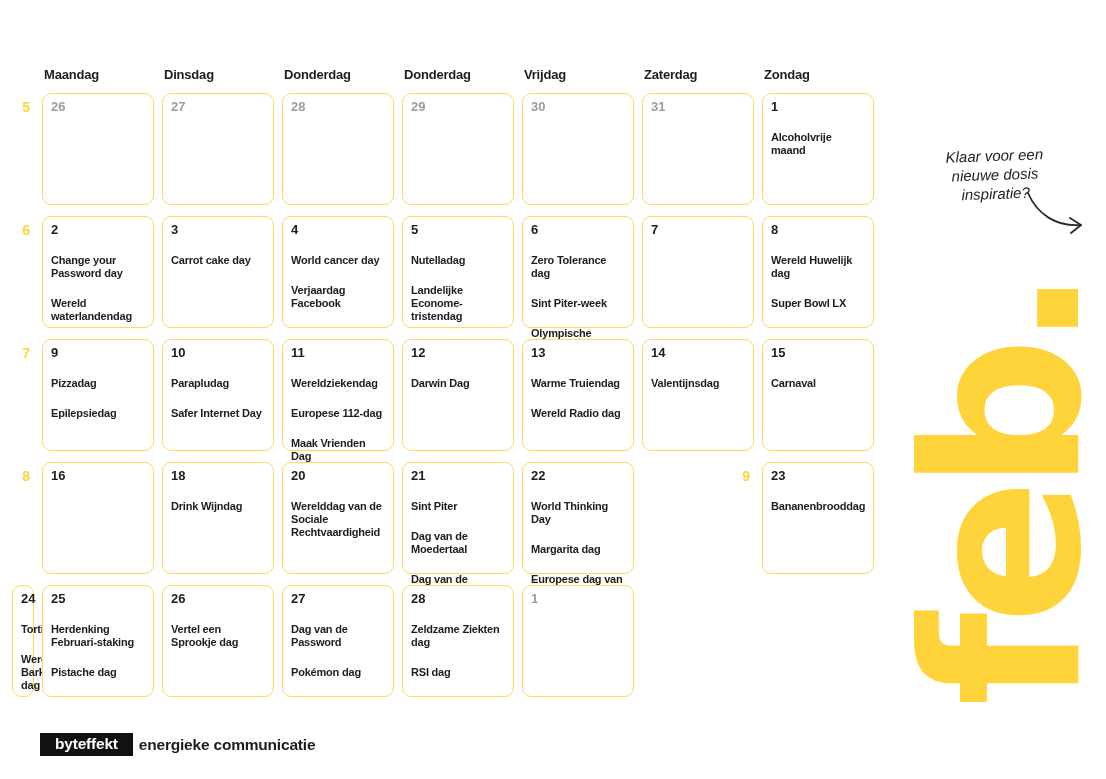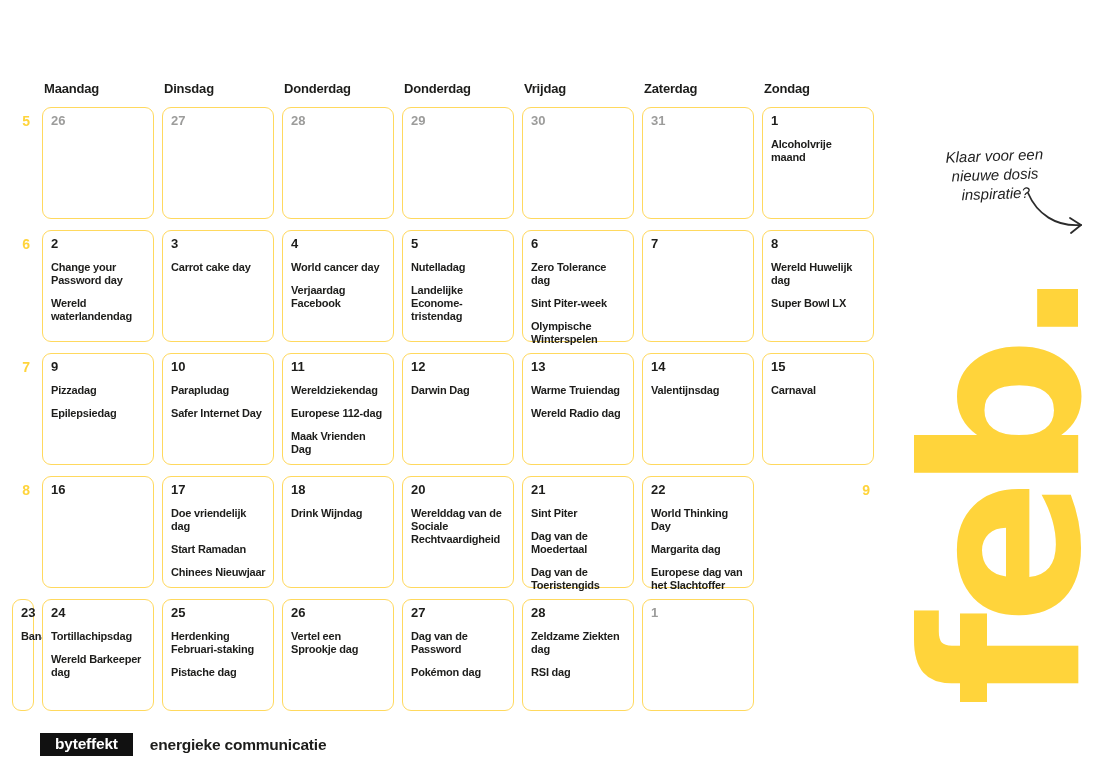--- a/index.html
+++ b/index.html
@@ -11,21 +11,21 @@
   *{box-sizing:border-box;}
   html,body{margin:0;padding:0;}
   body{
     width:1106px;height:779px;position:relative;overflow:hidden;
     background:#ffffff;color:var(--ink);
     font-family:"Liberation Sans",sans-serif;
   }
 
   
   #calendar-grid{
-    position:absolute;left:12px;top:80px;
+    position:absolute;left:12px;top:66px;
     display:grid;
     grid-template-columns:22px repeat(7,112px);
     grid-template-rows:16px repeat(5,112px);
     column-gap:8px;row-gap:11px;
   }
   .corner{}
   .weekday{
     align-self:end;
     font-size:13px;font-weight:700;letter-spacing:-0.2px;
     color:var(--ink);padding-left:2px;line-height:14px;
@@ -40,21 +40,21 @@
     border-radius:9px;
     padding:6px 7px 6px 8px;
     overflow:visible;
   }
   .date{
     display:block;
     font-size:13px;font-weight:700;line-height:1.1;color:var(--ink);
   }
   .cell.muted .date{color:var(--muted);}
   .event{
-    margin-top:10px;
+    margin-top:17px;
     font-size:11px;font-weight:700;line-height:1.18;
     letter-spacing:-0.2px;color:var(--ink);
   }
 
   
   #side-note{
     position:absolute;left:925px;top:146px;width:140px;
     text-align:center;font-style:italic;
     font-size:15px;line-height:19px;font-weight:400;
     color:#222;transform:rotate(-2deg);
@@ -72,21 +72,21 @@
     white-space:nowrap;
   }
 
   
   #footer{
     position:absolute;left:40px;top:733px;
     display:flex;align-items:center;
     font-size:15.5px;font-weight:700;letter-spacing:-0.2px;
   }
   #footer .brand{background:#111;color:#fff;padding:2px 15px 3px;}
-  #footer .tagline{color:var(--ink);margin-left:17px;}
+  #footer .tagline{color:var(--ink);margin-left:6px;}
 </style>
 </head>
 <body>
 
 <div id="calendar-grid">
     <div class="corner"></div>
     <div class="weekday">Maandag</div>
     <div class="weekday">Dinsdag</div>
     <div class="weekday">Donderdag</div>
     <div class="weekday">Donderdag</div>
@@ -182,26 +182,20 @@
     </div>
     <div class="cell">
       <div class="date">15</div>
       <div class="event">Carnaval</div>
     </div>
     <div class="weeknum">8</div>
     <div class="cell">
       <div class="date">16</div>
     </div>
     <div class="cell">
-      <div class="date">17</div>
-      <div class="event">Doe vriendelijk dag</div>
-      <div class="event">Start Ramadan</div>
-      <div class="event">Chinees Nieuwjaar</div>
-    </div>
-    <div class="cell">
       <div class="date">18</div>
       <div class="event">Drink Wijndag</div>
     </div>
     <div class="cell">
       <div class="date">20</div>
       <div class="event">Werelddag van de Sociale Rechtvaardigheid</div>
     </div>
     <div class="cell">
       <div class="date">21</div>
       <div class="event">Sint Piter</div>

